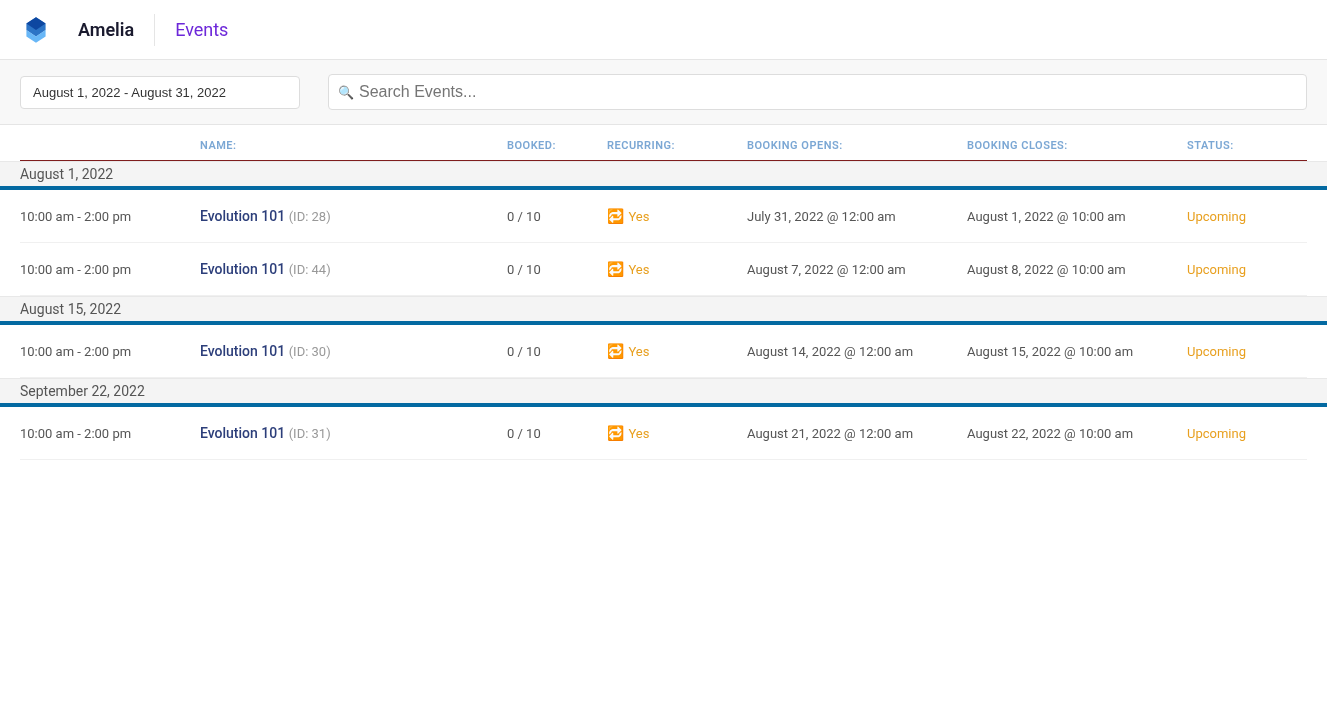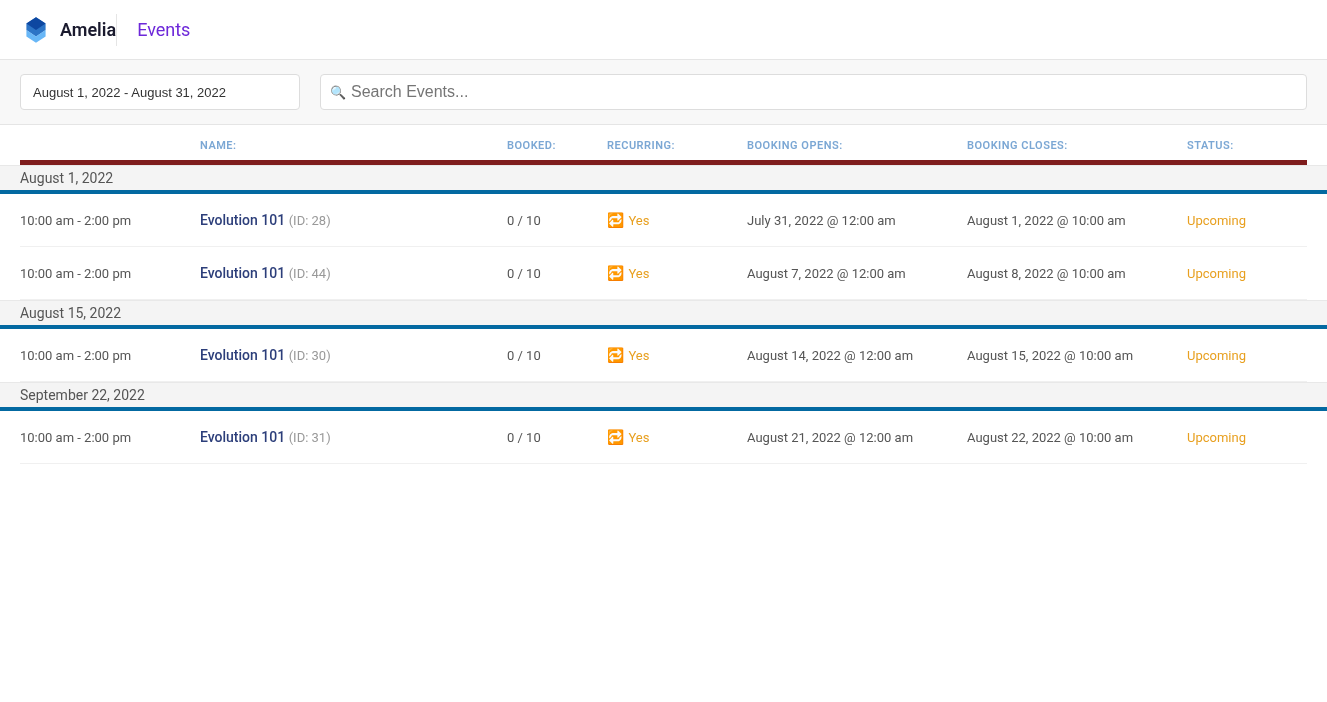--- a/index.html
+++ b/index.html
@@ -9,21 +9,22 @@
     .header {
       display: flex;
       align-items: center;
       padding: 0 20px;
       height: 60px;
       border-bottom: 1px solid #e5e5e5;
     }
     .logo-area {
       display: flex;
       align-items: center;
-      gap: 8px;
+      gap: 26px;
+      padding-right: 20px;
       border-right: 1px solid #e5e5e5;
       margin-right: 20px;
     }
     .logo-icon {
       width: 32px;
       height: 32px;
     }
     .logo-text {
       font-size: 18px;
       font-weight: 600;
@@ -31,22 +32,23 @@
     }
     .page-title-text {
       font-size: 18px;
       color: #6d28d9;
       font-weight: 400;
     }
 
     
     .toolbar {
       display: flex;
+      align-items: center;
       padding: 14px 20px;
-      gap: 20px;
+      gap: 28px;
       background: #f8f8f8;
       border-bottom: 1px solid #e5e5e5;
     }
     .date-range-input {
       border: 1px solid #ddd;
       border-radius: 4px;
       padding: 8px 12px;
       font-size: 13px;
       color: #333;
       background: #fff;
@@ -80,21 +82,21 @@
     
     .table-container {
       padding: 0 20px;
     }
 
     
     .col-headers {
       display: grid;
       grid-template-columns: 180px 1fr 100px 140px 220px 220px 120px;
       padding: 14px 0 8px 0;
-      border-bottom: 5px solid #7f1d1d;
+      border-bottom: 1px solid #7f1d1d;
     }
     .col-header {
       font-size: 11px;
       font-weight: 600;
       color: #7ba7d4;
       letter-spacing: 0.5px;
       text-transform: uppercase;
     }
 
     

